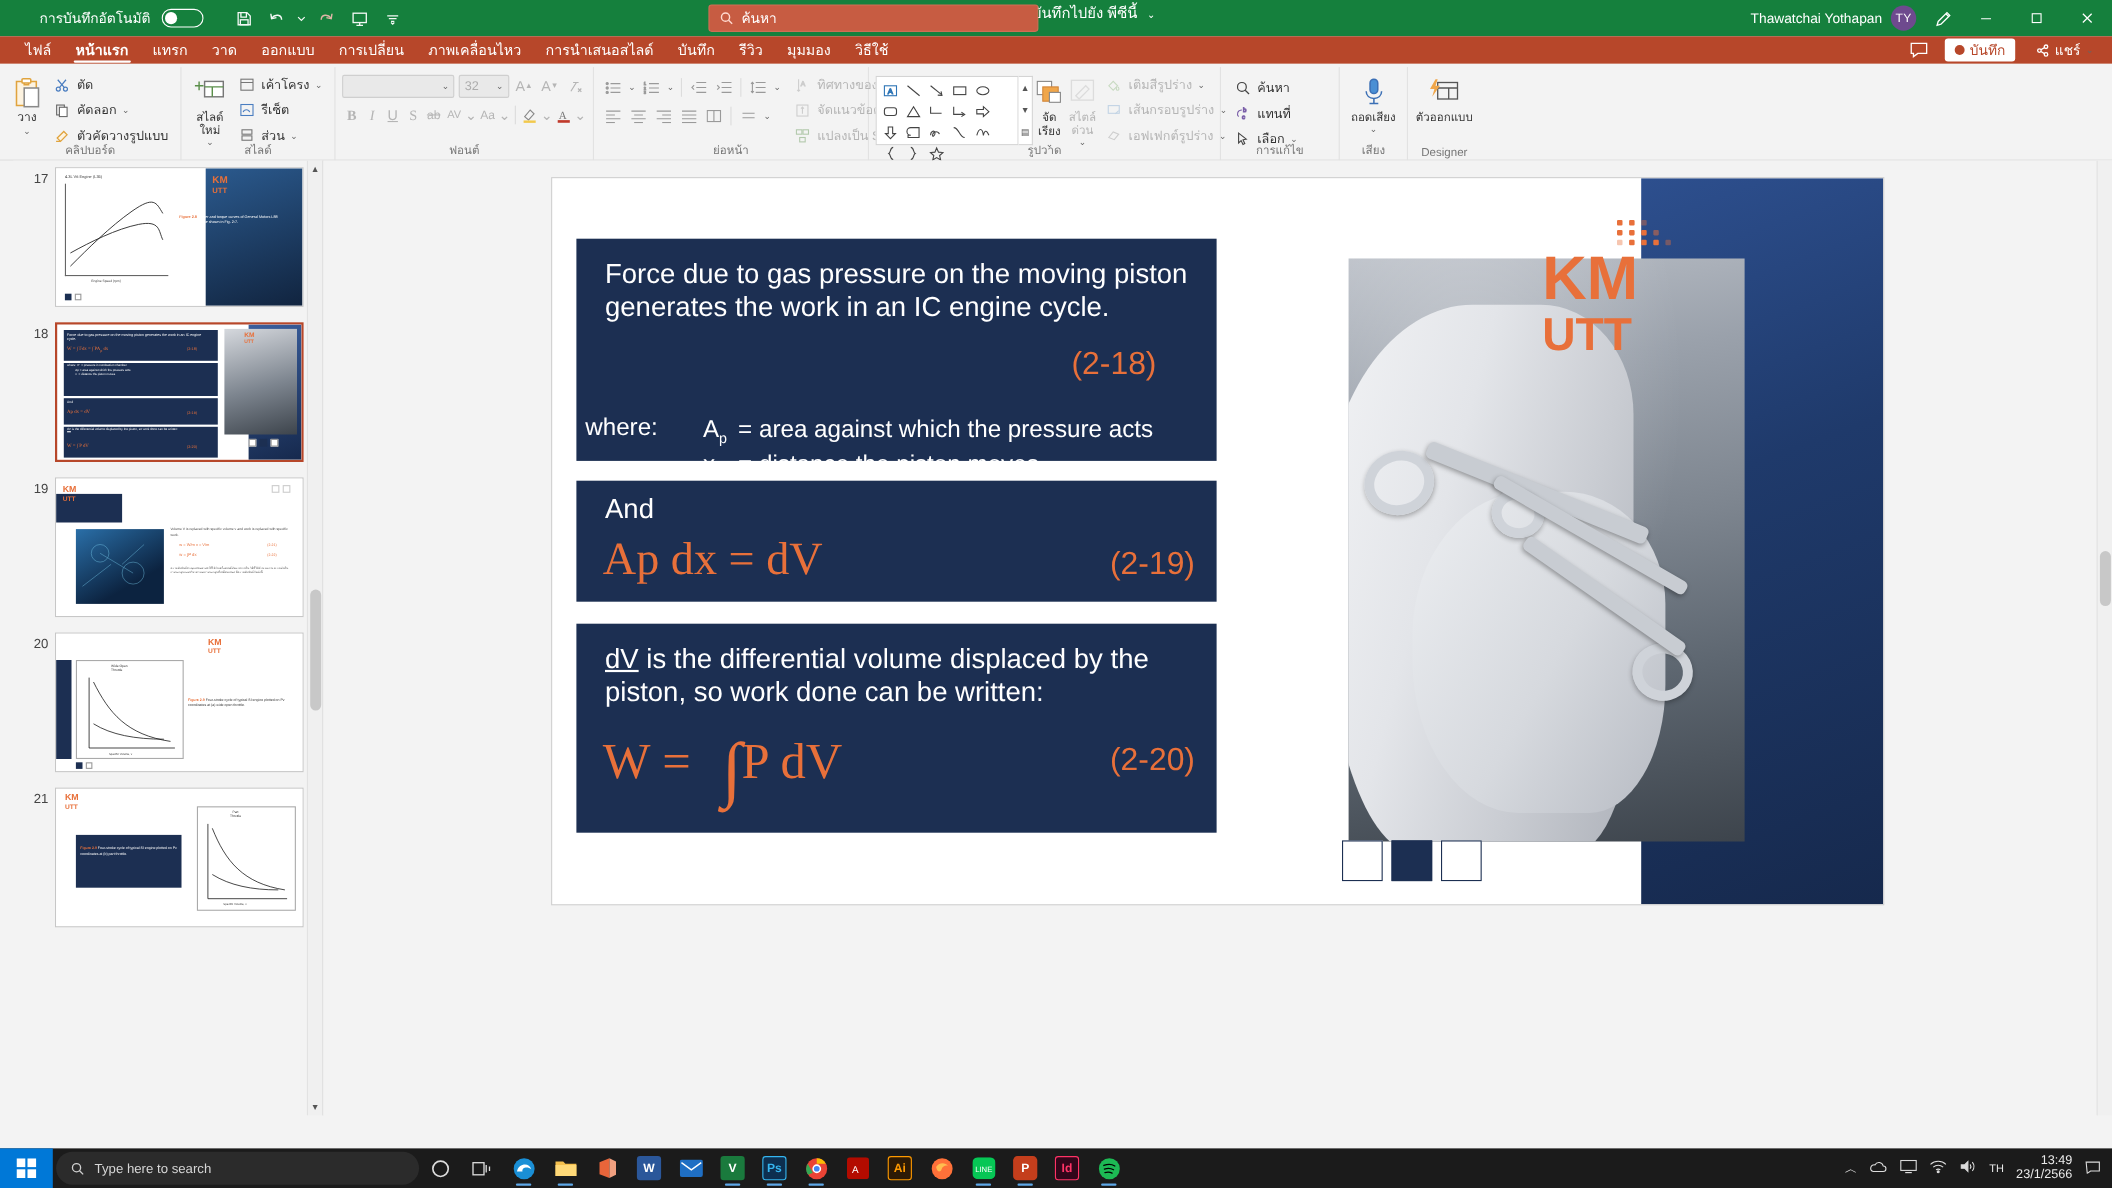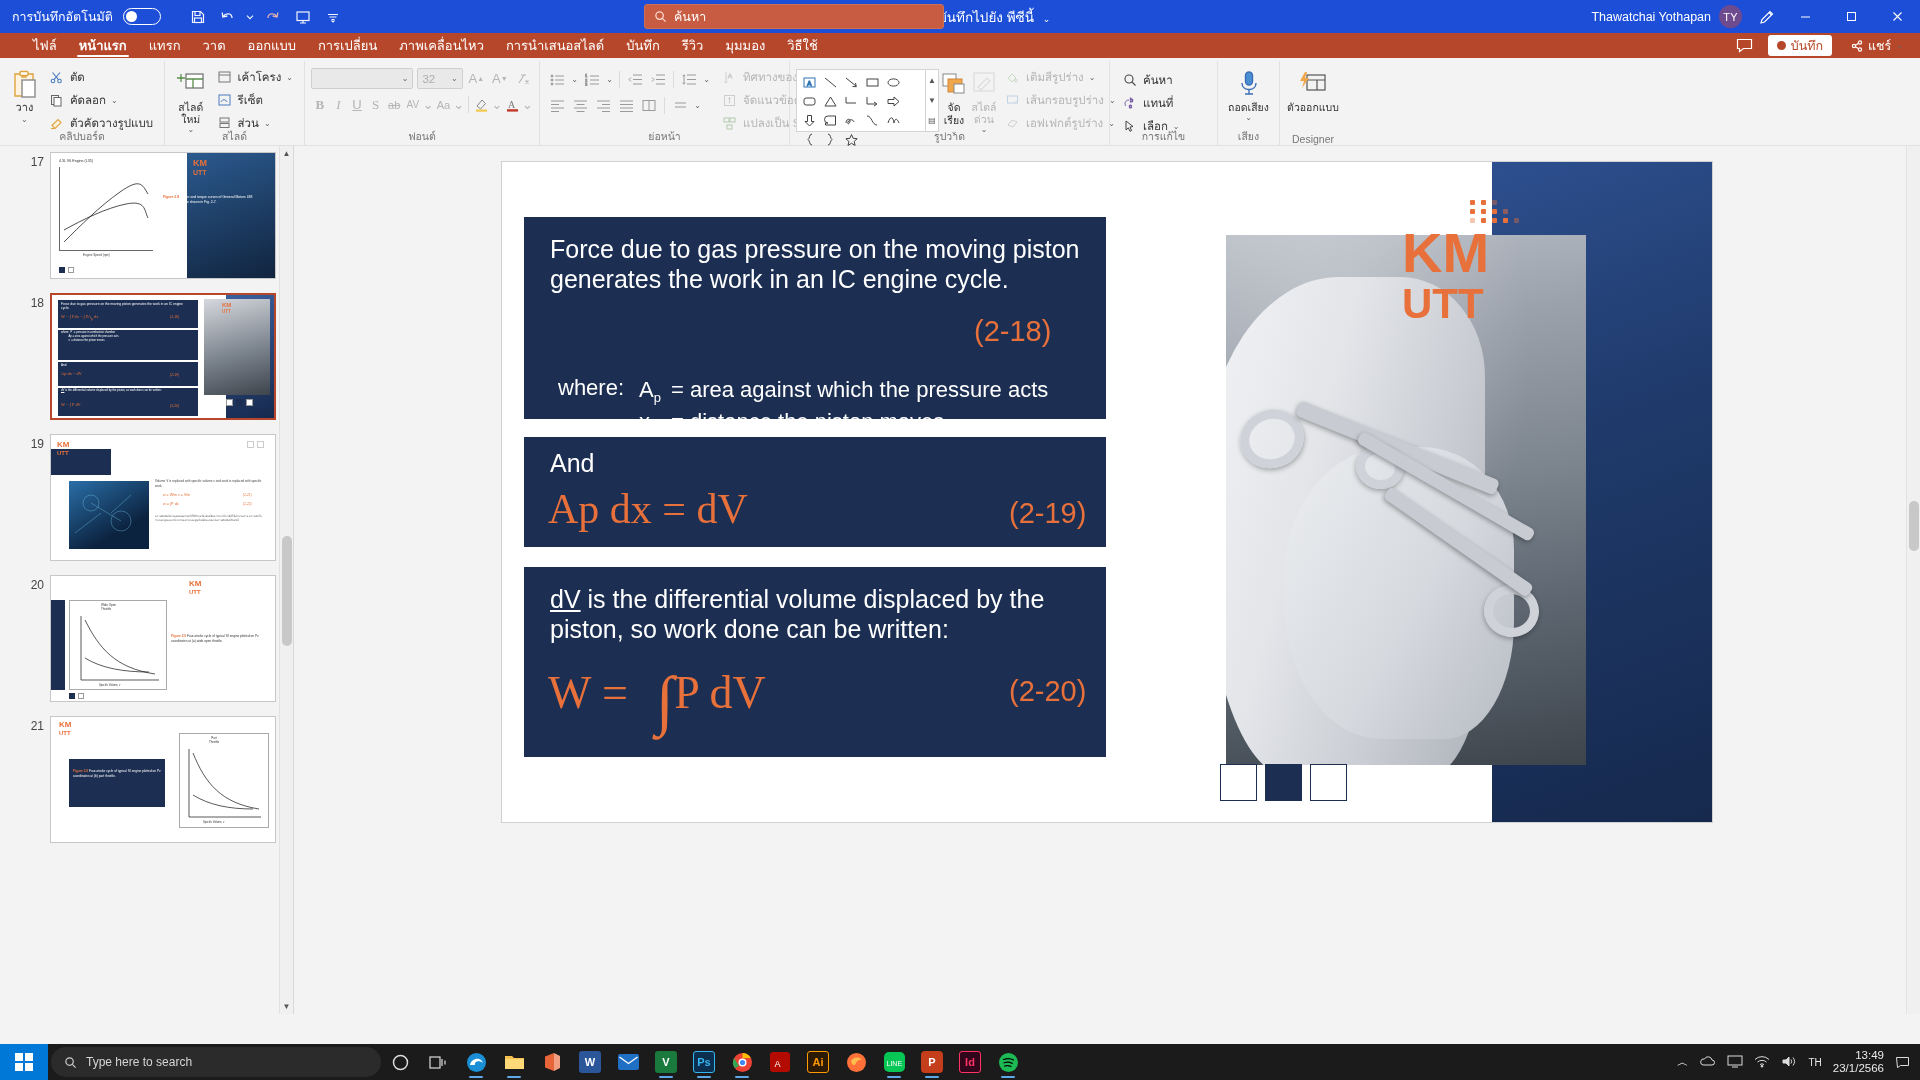--- a/index.html
+++ b/index.html
@@ -7,22 +7,22 @@
   body {
     font-family: "Liberation Sans", "DejaVu Sans", sans-serif;
     background:#f3f3f3;
     font-size:13px;
     color:#1b1b1b;
     -webkit-font-smoothing:antialiased;
   }
 
   
   .titlebar{
-    height:33px; background:#1d4ed8; display:flex; align-items:center;
-    color:#fff; position:relative;
+    height:33px; background:#15803d; display:flex; 
+    color:#fff; position:relative;padding-left:24px;
   }
   .tb-left{ display:flex; align-items:center; gap:10px; padding-left:12px; }
   .autosave-label{ font-size:12.5px; color:#fff; }
   .toggle{
     width:38px;height:17px;border-radius:10px;border:1.6px solid #fff;
     position:relative;background:transparent; cursor:pointer;
   }
   .toggle .knob{ position:absolute;left:2px;top:1.5px;width:11px;height:11px;border-radius:50%;background:#fff;}
   .qat{ display:flex; align-items:center; gap:4px; margin-left:14px;}
   .qicon{ width:26px;height:24px; display:flex;align-items:center;justify-content:center; cursor:pointer; opacity:.95;}
@@ -44,21 +44,21 @@
   .avatar{
     width:23px;height:23px;border-radius:50%;background:#6e4a8e;color:#fff;
     display:flex;align-items:center;justify-content:center;font-size:11px;letter-spacing:.3px;
   }
   .pen-ico{ width:30px;height:33px;display:flex;align-items:center;justify-content:center;}
   .wbtn{ width:46px;height:33px;display:flex;align-items:center;justify-content:center;cursor:pointer;}
 
   
   .tabbar{
     height:25px;background:#b7472a;display:flex;align-items:flex-end;
-    padding-left:22px; position:relative;
+    padding-left:12px; position:relative;
   }
   .tab{
     padding:0 11px; height:25px; line-height:25px; font-size:13px; color:#fff;
     cursor:pointer; position:relative; white-space:nowrap;
   }
   .tab.active{ font-weight:bold; }
   .tab.active:after{
     content:""; position:absolute;left:9px;right:9px;bottom:1px;height:2.5px;background:#fff;border-radius:2px;
   }
   .tabbar-right{ position:absolute; right:8px; bottom:2px; display:flex; align-items:center; gap:10px;}
@@ -998,21 +998,21 @@
         <i style="opacity:.4"></i>
           <i></i>
           <i></i>
           <i></i>
           <i style="opacity:.4"></i>
       </div>
 
       <div class="box" style="left:22px;top:55px;width:582px;height:202px">
         <div class="bodytext" style="position:absolute;left:26px;top:18px;width:530px">Force due to gas pressure on the moving piston generates the work in an IC engine cycle.</div>
         <div class="eqnum" style="position:absolute;left:450px;top:98px">(2-18)</div>
-        <div style="position:absolute;left:34px;top:158px;font-size:22px;color:#fff">where:</div>
+        <div style="position:absolute;left:8px;top:158px;font-size:22px;color:#fff">where:</div>
         <div style="position:absolute;left:115px;top:158px;font-size:22px;color:#fff;line-height:1.33">
           <div><span style="display:inline-block;width:32px">A<sub style="font-size:13px">p</sub></span><span>= area against which the pressure acts</span></div>
           <div><span style="display:inline-block;width:32px">x</span><span>= distance the piston moves</span></div>
         </div>
       </div>
 
       <div class="box" style="left:22px;top:275px;width:582px;height:110px">
         <div class="bodytext" style="position:absolute;left:26px;top:12px">And</div>
         <div style="position:absolute;left:24px;top:48px;font-size:42px;color:#e8703a;font-family:'Liberation Serif','DejaVu Serif',serif;white-space:nowrap">Ap dx  =  dV</div>
         <div class="eqnum" style="position:absolute;left:485px;top:60px">(2-19)</div>

